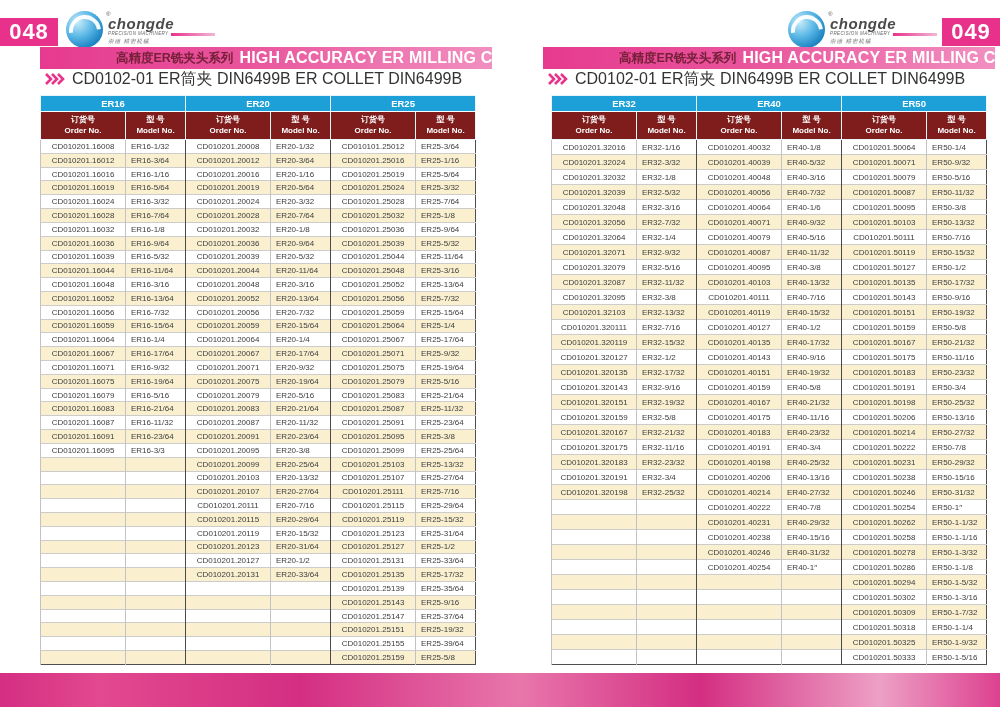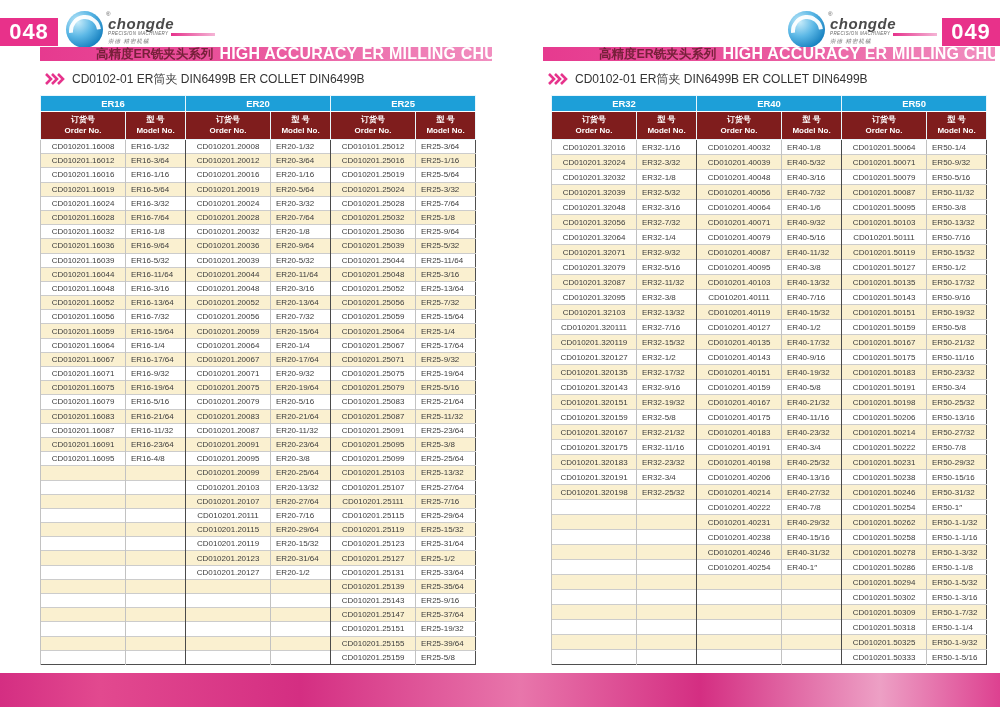--- a/index.html
+++ b/index.html
@@ -36,32 +36,32 @@
     font-size:15px;font-weight:bold;color:#4a4a4a;letter-spacing:.5px;
     text-transform:lowercase;
   }
   .logo-sub{display:flex;align-items:center;margin-top:1px;}
   .logo-sub-text{font-size:4.5px;color:#666;letter-spacing:.4px;}
   .pink-line{display:inline-block;width:44px;height:3px;margin-left:3px;
     background:linear-gradient(90deg,#e6338c,#f5b5d6);}
   .logo-cn{font-size:5.5px;color:#777;margin-top:2px;letter-spacing:1px;}
   
   .banner{
-    position:absolute;top:47px;width:452px;height:14px;box-sizing:border-box;
+    position:absolute;top:47px;width:452px;height:22px;box-sizing:border-box;
     background:linear-gradient(90deg,#e63a8f 0%,#e9549c 45%,#f18fc0 100%);
-    display:flex;align-items:center;padding-left:56px;white-space:nowrap;
+    display:flex;align-items:center;padding-left:76px;white-space:nowrap;
   }
   #banner-left{left:40px;}
   #banner-right{left:543px;}
   .banner-cn{color:#77203a;font-weight:bold;font-size:12.5px;}
   .banner-en{color:#ffffff;font-weight:bold;font-size:16px;margin-left:6px;letter-spacing:.2px;}
   
   .subtitle{
     position:absolute;top:70px;height:18px;display:flex;align-items:center;gap:7px;
-    font-size:12px;color:#333333;white-space:nowrap;
+    font-size:16px;color:#333333;white-space:nowrap;
   }
   #sub-left{left:45px;}
   #sub-right{left:548px;}
   .chev{display:flex;align-items:center;}
   
   table.spec{
     position:absolute;top:95px;width:435px;height:570px;border-collapse:collapse;
     table-layout:fixed;border:1.5px solid #4f4f4f;background:#fff;
   }
   #tbl-left{left:40px;}
@@ -363,21 +363,21 @@
       <tr>
         <td class="oc">CD010201.16091</td>
         <td class="mc">ER16-23/64</td>
         <td class="oc gsep">CD010201.20091</td>
         <td class="mc">ER20-23/64</td>
         <td class="oc gsep">CD010201.25095</td>
         <td class="mc">ER25-3/8</td>
       </tr>
       <tr>
         <td class="oc">CD010201.16095</td>
-        <td class="mc">ER16-4/8</td>
+        <td class="mc">ER16-3/3</td>
         <td class="oc gsep">CD010201.20095</td>
         <td class="mc">ER20-3/8</td>
         <td class="oc gsep">CD010201.25099</td>
         <td class="mc">ER25-25/64</td>
       </tr>
       <tr>
         <td class="oc"></td>
         <td class="mc"></td>
         <td class="oc gsep">CD010201.20099</td>
         <td class="mc">ER20-25/64</td>
@@ -432,20 +432,28 @@
         <td class="oc gsep">CD010201.25127</td>
         <td class="mc">ER25-1/2</td>
       </tr>
       <tr>
         <td class="oc"></td>
         <td class="mc"></td>
         <td class="oc gsep">CD010201.20127</td>
         <td class="mc">ER20-1/2</td>
         <td class="oc gsep">CD010201.25131</td>
         <td class="mc">ER25-33/64</td>
+      </tr>
+      <tr>
+        <td class="oc"></td>
+        <td class="mc"></td>
+        <td class="oc gsep">CD010201.20131</td>
+        <td class="mc">ER20-33/64</td>
+        <td class="oc gsep">CD010201.25135</td>
+        <td class="mc">ER25-17/32</td>
       </tr>
       <tr>
         <td class="oc"></td>
         <td class="mc"></td>
         <td class="oc gsep"></td>
         <td class="mc"></td>
         <td class="oc gsep">CD010201.25139</td>
         <td class="mc">ER25-35/64</td>
       </tr>
       <tr>

